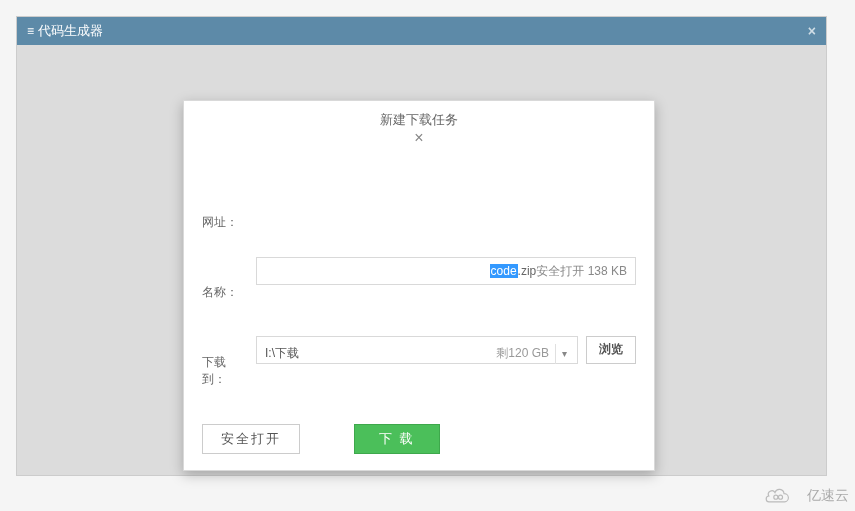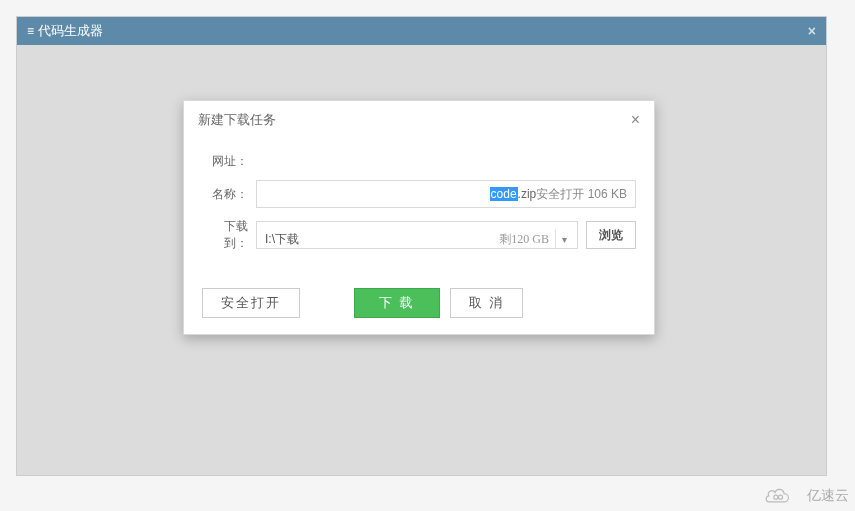--- a/index.html
+++ b/index.html
@@ -50,40 +50,41 @@
       border: 1px solid #d9d9d9;
       box-shadow: 0 4px 12px rgba(0,0,0,0.25);
     }
     .dialog-header {
       display: flex;
       justify-content: space-between;
       align-items: center;
       padding: 10px 14px 8px 14px;
       font-size: 13px;
       color: #666;
+      flex-direction: column;
     }
     .dialog-close {
       cursor: pointer;
       color: #888;
       font-size: 16px;
     }
     .dialog-body {
       padding: 6px 18px 14px 18px;
     }
     .form-row {
       display: flex;
       align-items: center;
       margin: 10px 0;
       font-size: 12px;
       color: #666;
     }
     .form-label {
       width: 54px;
-      text-align: right;
       padding-right: 8px;
+      margin-top: 43px;
     }
     .url-box {
       flex: 1;
       height: 28px;
       border: 1px solid #d9d9d9;
       background: #f7f7f7;
       color: #888;
       padding: 0 8px;
       font-size: 12px;
       display: flex;
@@ -117,21 +118,20 @@
       padding: 8px 4px 0 8px;
       font-size: 12px;
       color: #555;
       justify-content: space-between;
     }
     .path-free {
       color: #999;
       display: flex;
       align-items: center;
       gap: 6px;
-      font-family: Liberation Serif, serif;
     }
     .drop-arrow {
       width: 18px;
       height: 20px;
       border-left: 1px solid #e0e0e0;
       display: flex;
       align-items: center;
       justify-content: center;
       color: #888;
       font-size: 10px;
@@ -210,42 +210,41 @@
     </div>
 
     <div class="form-row">
       <div class="form-label">名称：</div>
       <div class="name-box">
         <span>
           <span class="name-sel">code</span><span>.zip</span>
         </span>
         <span class="name-size">
           <span>安全打开</span>
-          <span>106 KB</span>
+          <span>138 KB</span>
         </span>
       </div>
     </div>
 
     <div class="form-row">
       <div class="form-label">下载到：</div>
       <div class="path-box">
         <span>I:\下载</span>
         <span class="path-free">
           <span>剩120 GB</span>
           <span class="drop-arrow">▾</span>
         </span>
       </div>
       <button class="browse-btn">浏览</button>
     </div>
 
   </div>
   <div class="dialog-footer">
     <button class="btn">安全打开</button>
     <button class="btn btn-primary">下 载</button>
-    <button class="btn">取 消</button>
   </div>
 </div>
 
 <div class="watermark">
   <svg viewBox="0 0 48 24">
     <path d="M36 8a8 8 0 0 0-15.5-2A6 6 0 0 0 10 12a5 5 0 0 0 1 10h26a7 7 0 0 0-1-14z" fill="none" stroke="#bbb" stroke-width="2"></path>
     <circle cx="22" cy="14" r="3.5" fill="none" stroke="#bbb" stroke-width="2"></circle>
     <circle cx="30" cy="14" r="3.5" fill="none" stroke="#bbb" stroke-width="2"></circle>
   </svg>
   <span>亿速云</span>

